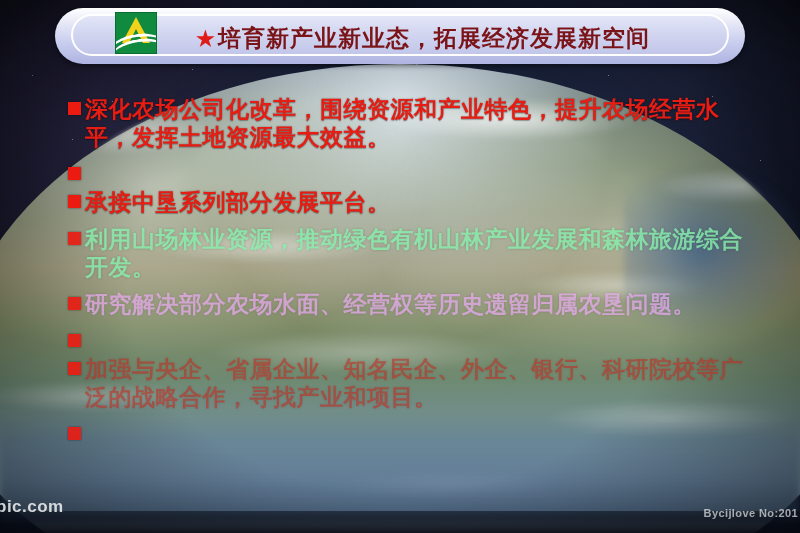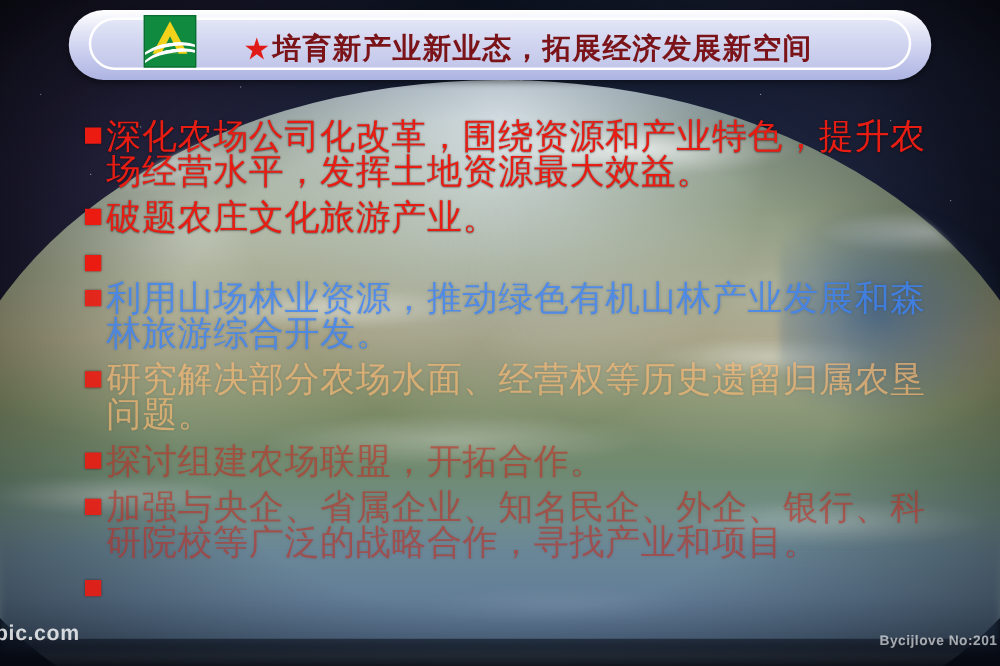--- a/index.html
+++ b/index.html
@@ -127,26 +127,26 @@
   }
   .bullet{
     display:flex;align-items:flex-start;margin-bottom:9px;
   }
   .bullet .sq{
     flex:0 0 auto;width:13px;height:13px;background:#ec1b12;
     margin-top:6px;margin-right:4px;
     box-shadow:0 0 2px rgba(0,0,0,.5);
   }
   .bullet .txt{
-    font-size:28px;font-weight:normal;color:#e71d14;line-height:28px;
+    font-size:23px;font-weight:bold;color:#e71d14;line-height:28px;
     text-shadow:0 0 2px rgba(0,0,0,.35), 0 1px 1px rgba(0,0,0,.25);
     letter-spacing:.5px;
   }
-  .b-faint .txt{ color:#3b82f6; opacity:.80; text-shadow:0 0 3px rgba(0,0,0,.25); }
-  .b-faint2 .txt{ color:#fdba74; opacity:.66; text-shadow:0 0 3px rgba(0,0,0,.2); }
+  .b-faint .txt{ color:#86efac; opacity:.80; text-shadow:0 0 3px rgba(0,0,0,.25); }
+  .b-faint2 .txt{ color:#f0abfc; opacity:.66; text-shadow:0 0 3px rgba(0,0,0,.2); }
   .b-faint3 .txt{ color:#c02a20; opacity:.58; text-shadow:0 0 3px rgba(0,0,0,.18); }
   .b-faint .sq,.b-faint2 .sq,.b-faint3 .sq{opacity:.9;}
 
   
   .wm-left{
     position:absolute;left:-4px;bottom:16px;
     font-family:"Liberation Sans", sans-serif;font-size:17px;font-weight:bold;
     color:rgba(255,255,255,.80);letter-spacing:.5px;
   }
   .wm-right{
@@ -211,42 +211,41 @@
 
   <div class="content">
 
     <div class="bullet">
       <span class="sq"></span>
       <span class="txt">深化农场公司化改革，围绕资源和产业特色，提升农场经营水平，发挥土地资源最大效益。</span>
     </div>
 
     <div class="bullet">
       <span class="sq"></span>
-      <span class="txt">破题农庄文化旅游产业。</span>
     </div>
 
     <div class="bullet">
       <span class="sq"></span>
+      <span class="txt">承接中垦系列部分发展平台。</span>
     </div>
 
 
 
     <div class="bullet b-faint">
       <span class="sq"></span>
       <span class="txt">利用山场林业资源，推动绿色有机山林产业发展和森林旅游综合开发。</span>
     </div>
 
     <div class="bullet b-faint2">
       <span class="sq"></span>
       <span class="txt">研究解决部分农场水面、经营权等历史遗留归属农垦问题。</span>
     </div>
 
     <div class="bullet b-faint3">
       <span class="sq"></span>
-      <span class="txt">探讨组建农场联盟，开拓合作。</span>
     </div>
 
     <div class="bullet b-faint3">
       <span class="sq"></span>
       <span class="txt">加强与央企、省属企业、知名民企、外企、银行、科研院校等广泛的战略合作，寻找产业和项目。</span>
     </div>
 
     <div class="bullet b-faint2">
       <span class="sq"></span>
     </div>

